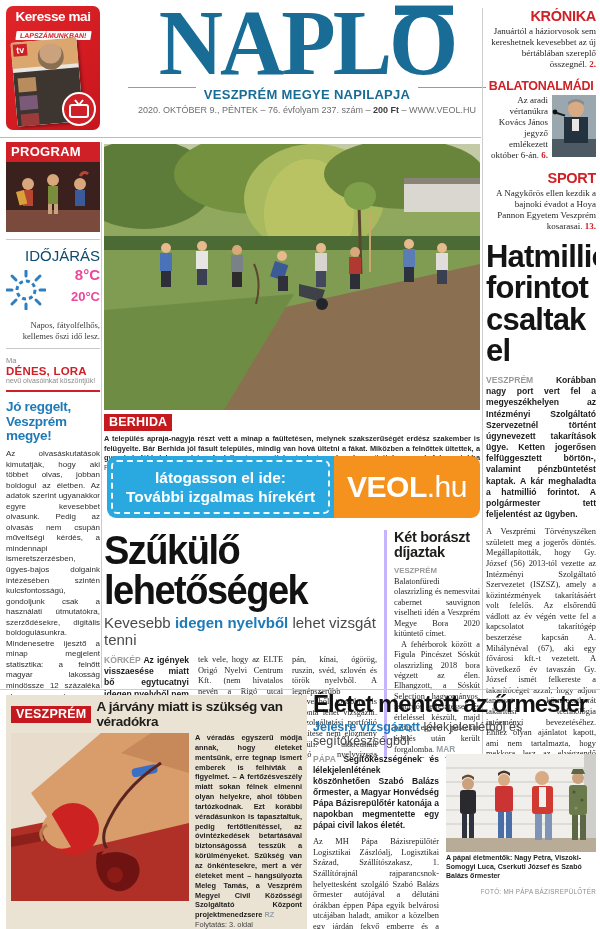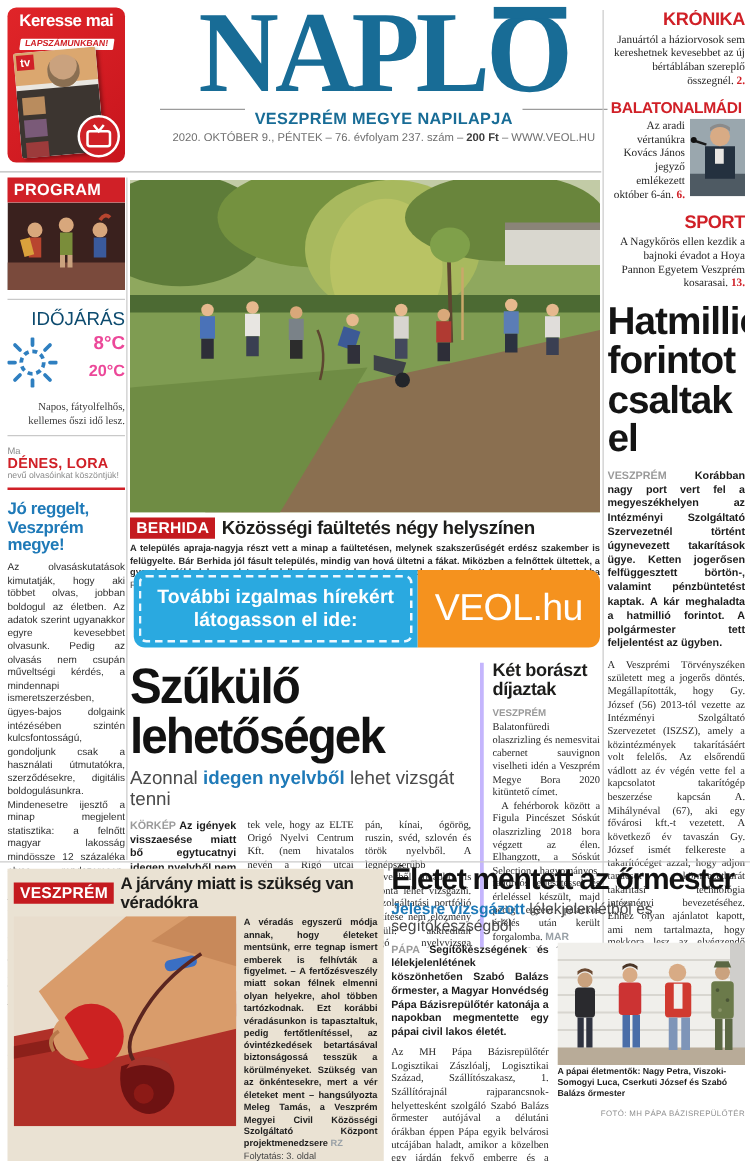--- a/index.html
+++ b/index.html
@@ -104,21 +104,21 @@
     flex:1; background:#2aa9e0; border-radius:9px 0 0 9px; position:relative;
     display:flex; flex-direction:column; align-items:center; justify-content:center;
   }
   .veol-left .dash { position:absolute; inset:4px; border:2px dashed #eef8ff; border-radius:6px; }
   .veol-left .t { color:#fff; font-weight:bold; font-size:15.5px; line-height:1.25; }
   .veol-right {
     width:146px; background:#f5921e; border-radius:0 9px 9px 0;
     display:flex; align-items:center; justify-content:center;
   }
   .veol-logo { color:#fff; font-size:30px; letter-spacing:-0.5px; }
-  .veol-logo b { font-weight:normal; }
+  .veol-logo b { font-weight:bold; }
 
   #feature { position:absolute; left:104px; top:530px; width:376px; height:228px; display:flex; overflow:hidden; }
   .feature-main { flex:1; padding-right:7px; border-right:3px solid #c4b5fd; }
   .feature-headline { font-size:38px; font-weight:bold; letter-spacing:-1.5px; line-height:1; color:#121212; transform:scaleY(1.05); transform-origin:left top; }
   .feature-sub { font-size:15px; color:#4a4a4a; margin:8px 0 7px; }
   .blue-b { color:#1f7ab8; font-weight:bold; }
   .feature-cols { display:flex; gap:9px; }
   .fcol { flex:1; font-family:"Liberation Serif",serif; font-size:8.4px; line-height:1.26; text-align:justify; color:#262626; }
   .fcol .lead { font-family:"Liberation Sans",sans-serif; font-weight:bold; font-size:8.6px; line-height:1.3; color:#1c1c1c; margin-bottom:7px; }
   .wine-col { width:93px; padding-left:7px; }
@@ -322,43 +322,42 @@
         <rect x="333" y="126" width="10" height="14" fill="#3a3f52"></rect>
     </g>
     <path d="M195 140 l26 6 l-4 12 l-22 -6 z" fill="#3e4248"></path>
     <circle cx="218" cy="160" r="6" fill="#22252a"></circle>
     <path d="M150 120 q8 18 2 40" stroke="#5d4630" stroke-width="2" fill="none"></path>
   </svg>
 
   <div id="lead-caption">
     <div class="cap-head">
       <span class="red-tag">BERHIDA</span>
-      <span class="cap-title">Közösségi faültetés négy helyszínen</span>
     </div>
     <div class="cap-body"><span>A település apraja-nagyja részt vett a minap a faültetésen, melynek szakszerűségét erdész szakember is felügyelte. Bár Berhida jól fásult település, mindig van hová ültetni a fákat. Miközben a felnőttek ültettek, a gyerekek fákkal kapcsolatos foglalkozáson vettek részt, és sokan besegítettek a munkafolyamatokba </span><span class="cap-cont">Folytatás: 3. oldal</span></div>
     <div class="cap-foot">
         <span class="credit">SZÖVEG ÉS FOTÓ: SÁGI ÁGI</span>
       </div>
   </div>
 
   <div id="veol-banner">
     <div class="veol-left">
       <i class="dash"></i>
+      <div class="t">látogasson el ide:</div>
       <div class="t">További izgalmas hírekért</div>
-      <div class="t">látogasson el ide:</div>
     </div>
     <div class="veol-right">
       <span class="veol-logo"><b>VEOL</b><span>.hu</span></span>
     </div>
   </div>
 
   <div id="feature">
     <div class="feature-main">
       <div class="feature-headline">Szűkülő lehetőségek</div>
-      <div class="feature-sub"><span>Azonnal </span><span class="blue-b">idegen nyelvből</span><span> lehet vizsgát tenni</span></div>
+      <div class="feature-sub"><span>Kevesebb </span><span class="blue-b">idegen nyelvből</span><span> lehet vizsgát tenni</span></div>
       <div class="feature-cols">
         <div class="fcol">
           <p class="lead"><span class="lead-tag">KÖRKÉP </span><span>Az igények visszaesése miatt bő egytucatnyi idegen nyelvből nem lehet nyelvvizsgázni jövő évtől. A nagy, népszerű nyelvekből azonban továbbra is havonta tehető vizsga.</span></p>
 
         </div>
         <div class="fcol">
             <p>tek vele, hogy az ELTE Origó Nyelvi Centrum Kft. (nem hivatalos nevén a Rigó utcai vizsgaközpont) több nyelv vizsgáztatását végleg megszünteti 2021-től. Az elmúlt években ritkultak az elérhető vizsgaidőpontok, jövő évtől viszont már egyáltalán nem tehető államilag akkreditált kétnyelvű nyelvvizsga arab, beás, bolgár, dán, finn, holland, ja-</p>
           </div>
         <div class="fcol">
           <p><span>pán, kínai, ógörög, ruszin, svéd, szlovén és török nyelvből. A legnépszerűbb nyelvekből továbbra is havonta lehet vizsgázni. A szolgáltatási portfólió szűkítése nem előzmény nélküli: akkreditált Origó nyelvvizsga bolgár, kínai, japán, ógörög és ruszin nyelvekből idén februárban volt elérhető utoljára. </span></p>

